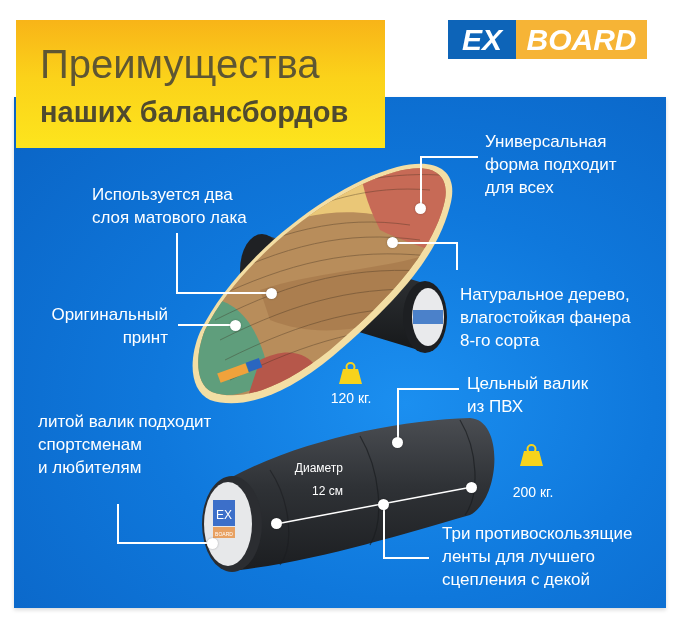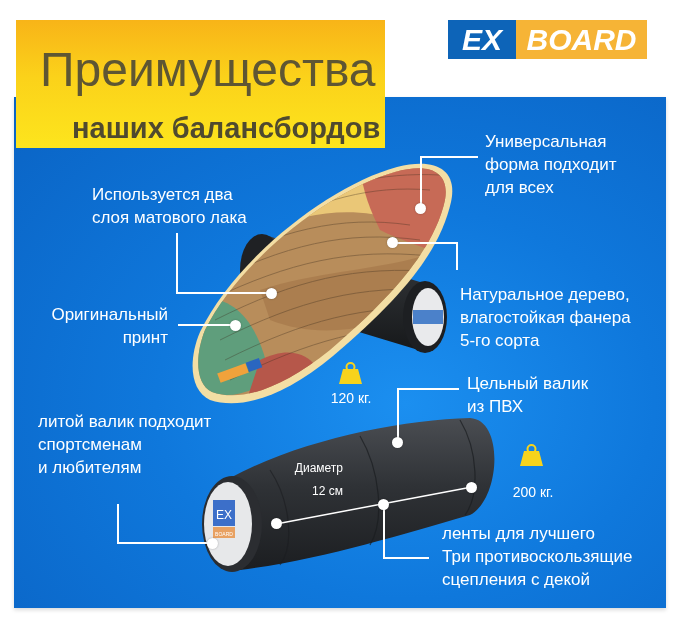--- a/index.html
+++ b/index.html
@@ -4,22 +4,22 @@
 <style>
   html, body { margin:0; padding:0; }
   body { width:700px; height:628px; background:#ffffff; position:relative; overflow:hidden;
          font-family:"Liberation Sans", "DejaVu Sans", sans-serif; }
   .panel { position:absolute; left:14px; top:97px; width:652px; height:511px;
            background: radial-gradient(ellipse at 60% 60%, #1b8ff0 0%, #0f78dc 45%, #0a63c4 100%);
            box-shadow: 0 2px 4px rgba(0,0,0,0.15); }
   .header-box { position:absolute; left:16px; top:20px; width:369px; height:128px;
                 background: linear-gradient(180deg, #f8b418 0%, #fbd21a 45%, #fde51d 100%);
                 z-index:3; }
-  .title-1 { position:absolute; left:24px; top:22px; font-size:48px; color:#5e5633; font-weight:400; letter-spacing:0px; }
-  .title-2 { position:absolute; left:24px; top:92px; font-size:29px; color:#4f4a2f; font-weight:700;margin-left:32px; }
+  .title-1 { position:absolute; left:24px; top:22px; font-size:40px; color:#5e5633; font-weight:400; letter-spacing:0px; }
+  .title-2 { position:absolute; left:24px; top:76px; font-size:29px; color:#4f4a2f; font-weight:700; }
   .logo { position:absolute; left:448px; top:20px; height:39px; display:flex; z-index:3; }
   .logo-ex { background:#0d64b8; color:#fff; font-weight:700; font-style:italic; font-size:30px;
              width:68px; display:flex; align-items:center; justify-content:center; }
   .logo-board { background:#f6b436; color:#fff; font-weight:700; font-style:italic; font-size:30px;
                 width:131px; display:flex; align-items:center; justify-content:center; }
   .label { position:absolute; color:#ffffff; font-size:17px; line-height:23px; font-weight:400; z-index:4; }
   .label.right { text-align:right; }
   .line { position:absolute; background:#ffffff; z-index:4; }
   .dot { position:absolute; width:11px; height:11px; border-radius:50%; background:#ffffff; z-index:5;
          box-shadow:0 0 2px rgba(0,0,0,0.3); }
@@ -137,21 +137,21 @@
 </div>
 <div class="line" style="left:178px; top:324px; width:56px; height:2px;"></div>
 <div class="dot" style="left:230px; top:320px;"></div>
 
 <div class="dot" style="left:387px; top:237px;"></div>
 <div class="line" style="left:394px; top:242px; width:64px; height:2px;"></div>
 <div class="line" style="left:456px; top:242px; width:2px; height:28px;"></div>
 <div class="label" style="left:460px; top:283px;">
   <div>Натуральное дерево,</div>
   <div>влагостойкая фанера</div>
-  <div>5-го сорта</div>
+  <div>8-го сорта</div>
 </div>
 
 <div class="weight" style="left:316px; top:390px; width:70px;">120 кг.</div>
 
 <div class="label" style="left:467px; top:372px;">
   <div>Цельный валик</div>
   <div>из ПВХ</div>
 </div>
 <div class="line" style="left:397px; top:388px; width:62px; height:2px;"></div>
 <div class="line" style="left:397px; top:388px; width:2px; height:52px;"></div>
@@ -172,16 +172,16 @@
 </div>
 <div class="dot" style="left:271px; top:518px;"></div>
 <div class="dot" style="left:466px; top:482px;"></div>
 <div class="dot" style="left:378px; top:499px;"></div>
 
 <div class="weight" style="left:498px; top:470px; width:70px;margin-top:14px;">200 кг.</div>
 
 <div class="line" style="left:383px; top:505px; width:2px; height:54px;"></div>
 <div class="line" style="left:383px; top:557px; width:46px; height:2px;"></div>
 <div class="label" style="left:442px; top:522px;">
+  <div>Три противоскользящие</div>
   <div>ленты для лучшего</div>
-  <div>Три противоскользящие</div>
   <div>сцепления с декой</div>
 </div>
 
 </body></html>

